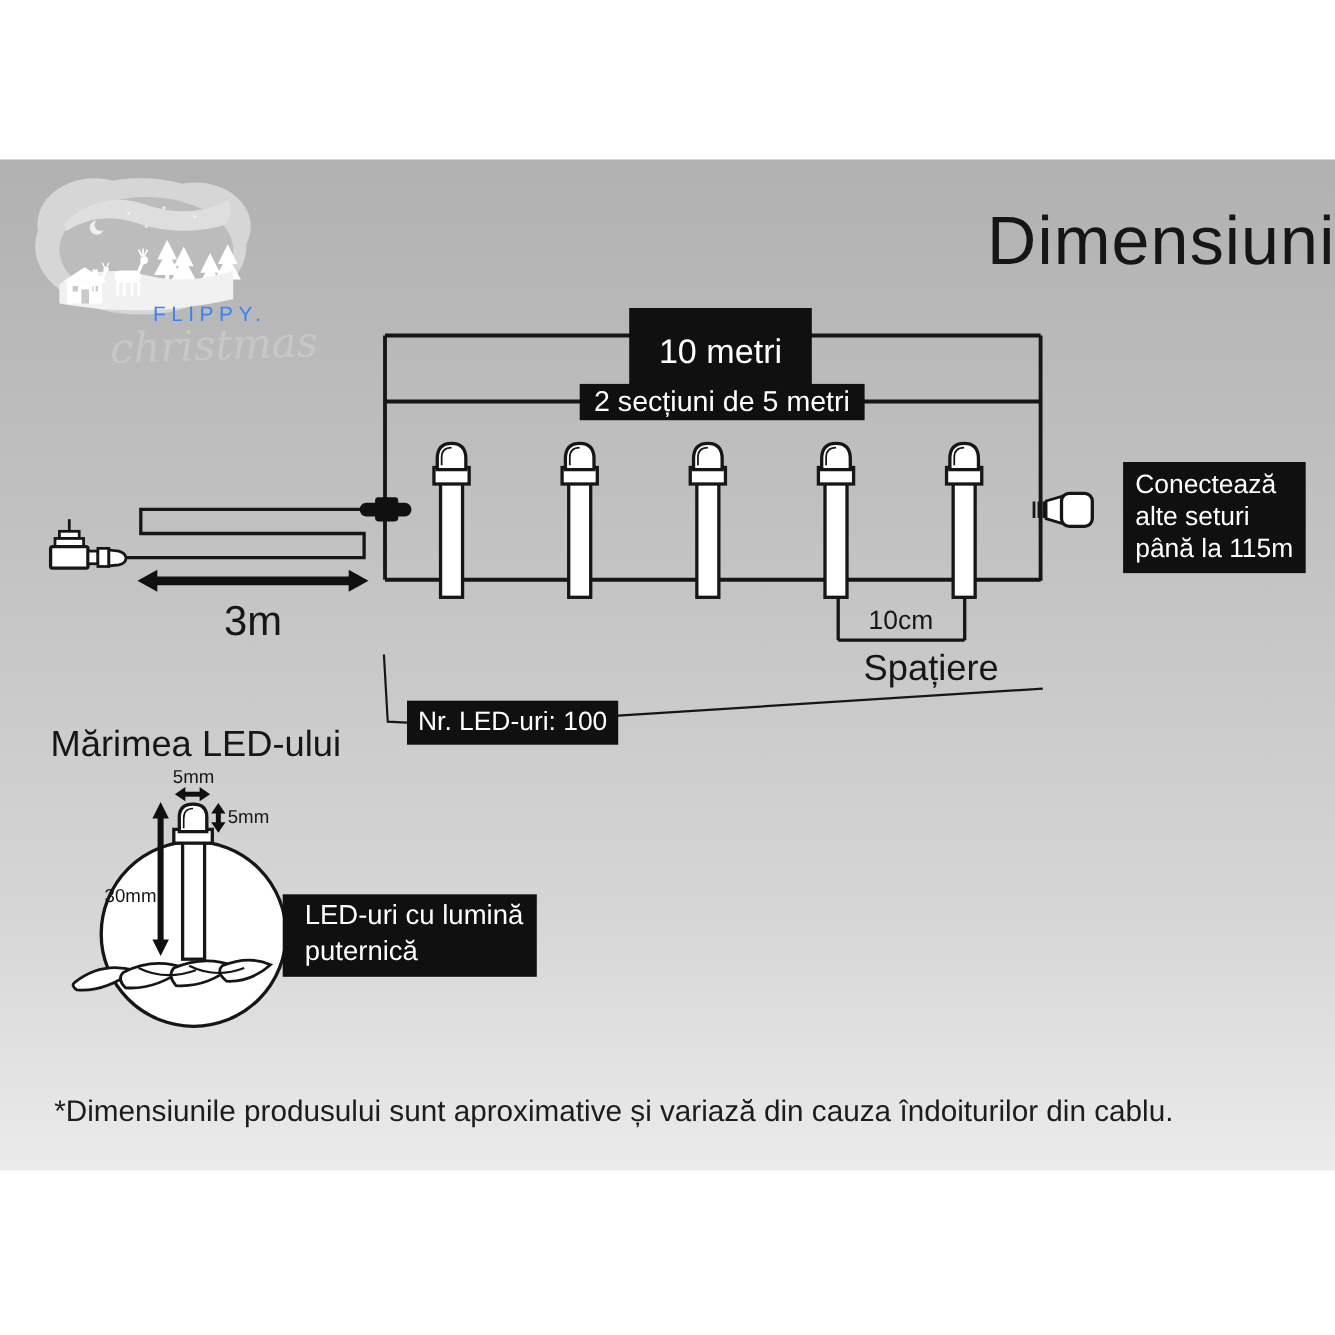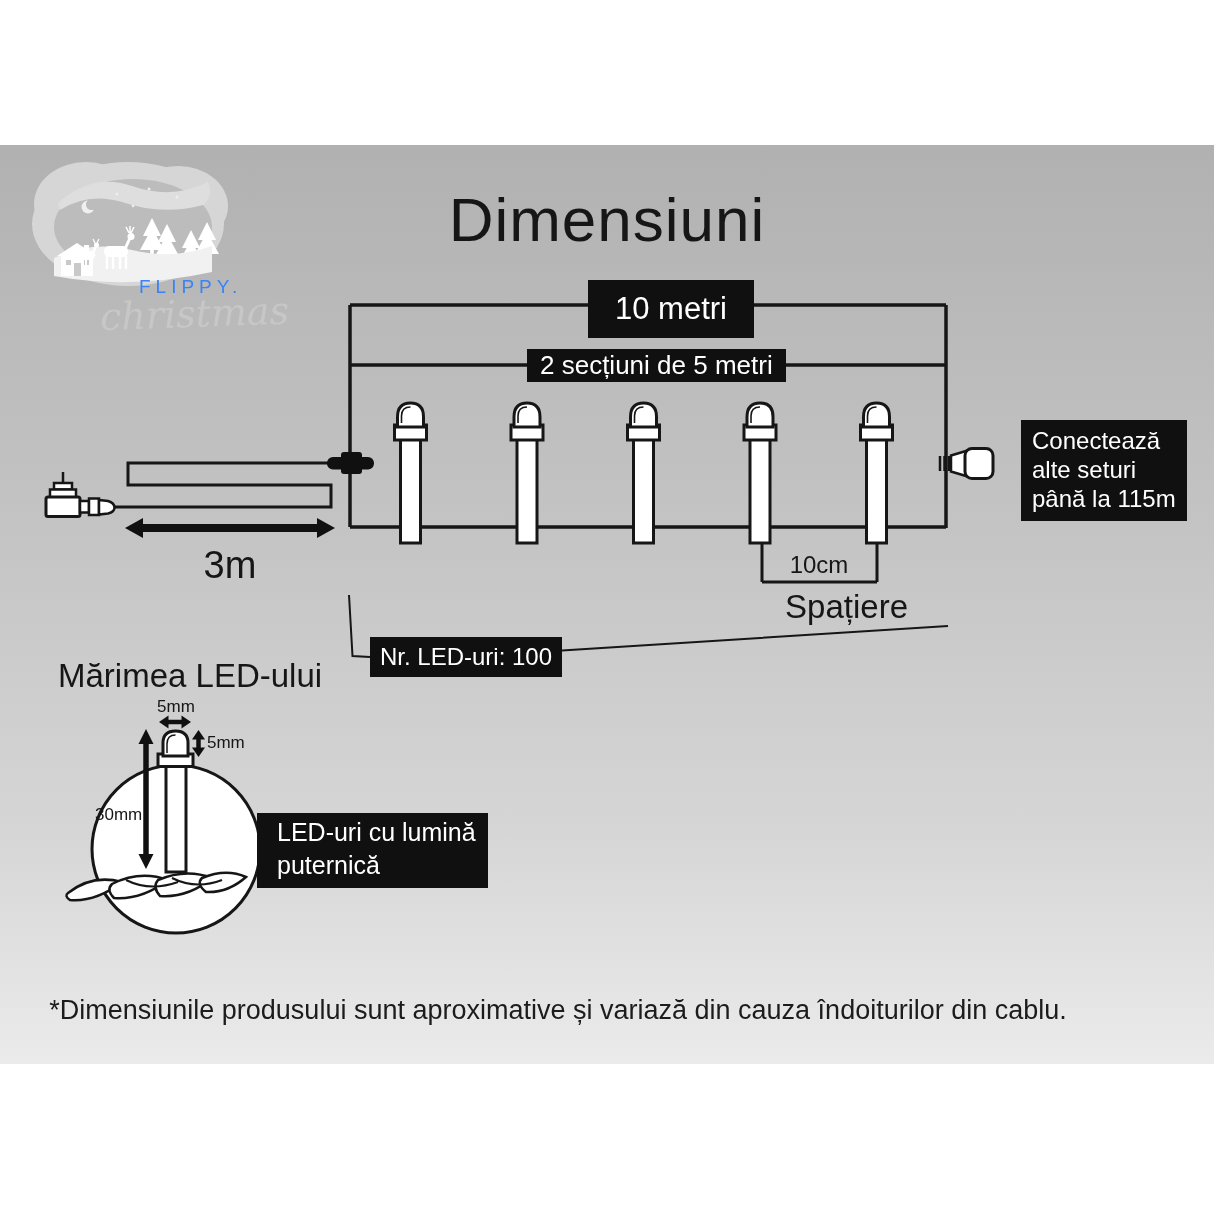--- a/index.html
+++ b/index.html
@@ -6,34 +6,34 @@
   .canvas{
     position:relative;width:1214px;height:1214px;background:#ffffff;
     font-family:"Liberation Sans",sans-serif;overflow:hidden;
   }
   .stage{
     position:absolute;left:0;top:145px;width:1214px;height:919px;
     background:linear-gradient(180deg,#b1b1b1 0%,#c3c3c3 40%,#d6d6d6 75%,#ebebeb 100%);
   }
   svg.art{position:absolute;left:0;top:0;z-index:1;}
   .txt{position:absolute;z-index:2;color:#161616;}
-  .page-title{left:0;top:184px;width:1214px;text-align:center;font-size:62px;letter-spacing:1px;}
+  .page-title{left:0;top:184px;width:1214px;text-align:right;font-size:62px;letter-spacing:1px;}
   .blackbox{
     position:absolute;z-index:2;background:#101010;color:#ffffff;
     white-space:nowrap;
   }
-  .box-10m{left:588px;top:280px;height:50px;line-height:50px;padding:4px 27px;font-size:31px;}
+  .box-10m{left:572px;top:280px;height:50px;line-height:50px;padding:15px 27px;font-size:31px;}
   .box-2sec{left:527px;top:349px;height:33px;line-height:33px;padding:0 13px;font-size:26px;}
   .box-connect{left:1021px;top:420px;padding:6px 11px 8px 11px;font-size:24px;line-height:29px;}
   .box-nrled{left:370px;top:637px;height:40px;line-height:40px;padding:0 10px;font-size:24px;}
   .box-lednote{left:257px;top:813px;padding:3px 12px 6px 20px;font-size:25px;line-height:33px;}
   .lbl-3m{left:150px;top:544px;width:160px;text-align:center;font-size:38px;}
   .lbl-10cm{left:759px;top:551px;width:120px;text-align:center;font-size:24px;}
   .lbl-spatiere{left:728px;top:588px;width:180px;text-align:right;font-size:33px;}
-  .lbl-marimea{left:58px;top:657px;font-size:33px;}
+  .lbl-marimea{left:46px;top:657px;font-size:33px;}
   .lbl-5w{left:141px;top:697px;width:70px;text-align:center;font-size:17px;}
   .lbl-5h{left:207px;top:733px;font-size:17px;}
   .lbl-30{left:95px;top:805px;font-size:17px;}
   .footnote{left:16px;top:995px;width:1084px;text-align:center;font-size:27px;color:#1c1c1c;}
   .logo-flippy{left:139px;top:276px;width:100px;font-size:19px;letter-spacing:5px;color:#3b82f6;}
   .logo-christmas{
     left:100px;top:292px;width:180px;text-align:center;
     font-family:"DejaVu Serif",serif;font-style:italic;font-size:38px;color:#c7c7c7;
     transform:rotate(-2deg);
   }

